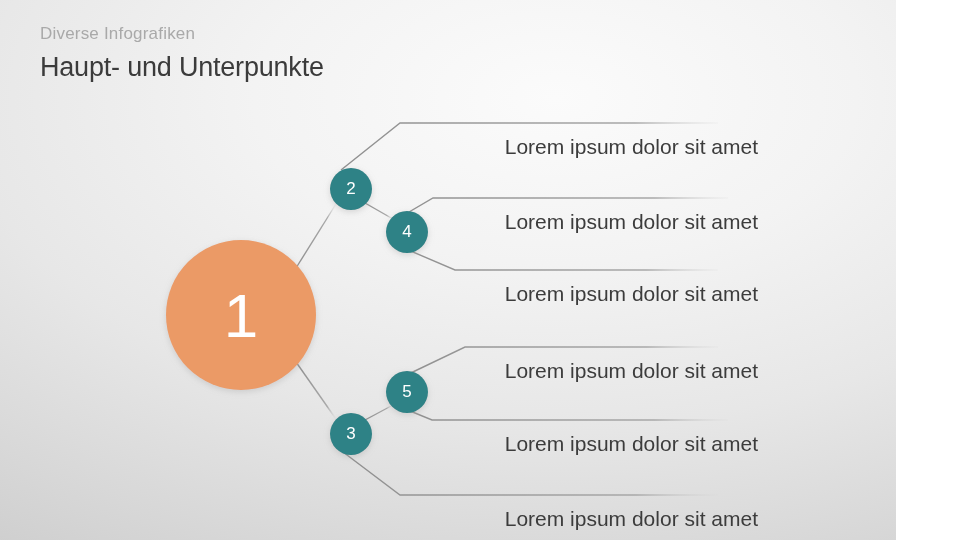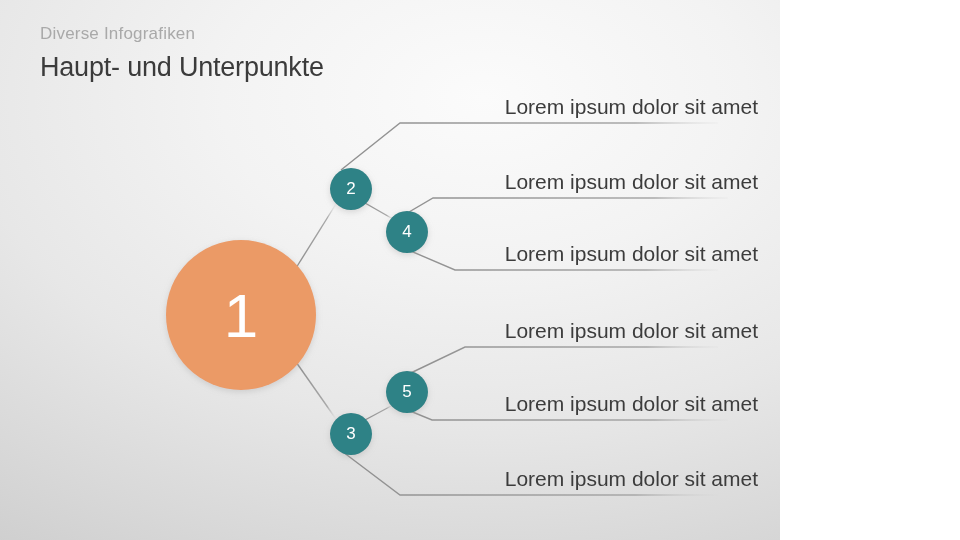--- a/index.html
+++ b/index.html
@@ -7,21 +7,21 @@
     padding: 0;
   }
   body {
     width: 960px;
     height: 540px;
     overflow: hidden;
     font-family: "Liberation Sans", sans-serif;
   }
   #slide {
     position: relative;
-    width: 780px;
+    width: 896px;
     height: 540px;
     background:
       radial-gradient(ellipse 120% 110% at 62% 18%, #fbfbfb 0%, #f3f3f3 28%, #e7e7e7 55%, #d8d8d8 78%, #c9c9c9 100%);
     overflow: hidden;
   }
   .kicker {
     position: absolute;
     left: 40px;
     top: 24px;
     font-size: 17px;
@@ -61,20 +61,21 @@
   .node-sub-label {
     font-size: 17px;
   }
   .item-text {
     position: absolute;
     font-size: 21px;
     color: #3c3c3c;
     text-align: right;
     white-space: nowrap;
     transform: translateY(-100%);
+    margin-top: 40px;
   }
 </style>
 </head>
 <body>
 
 <div id="slide">
 
   <div class="kicker">Diverse Infografiken</div>
   <div class="title">Haupt- und Unterpunkte</div>
 

